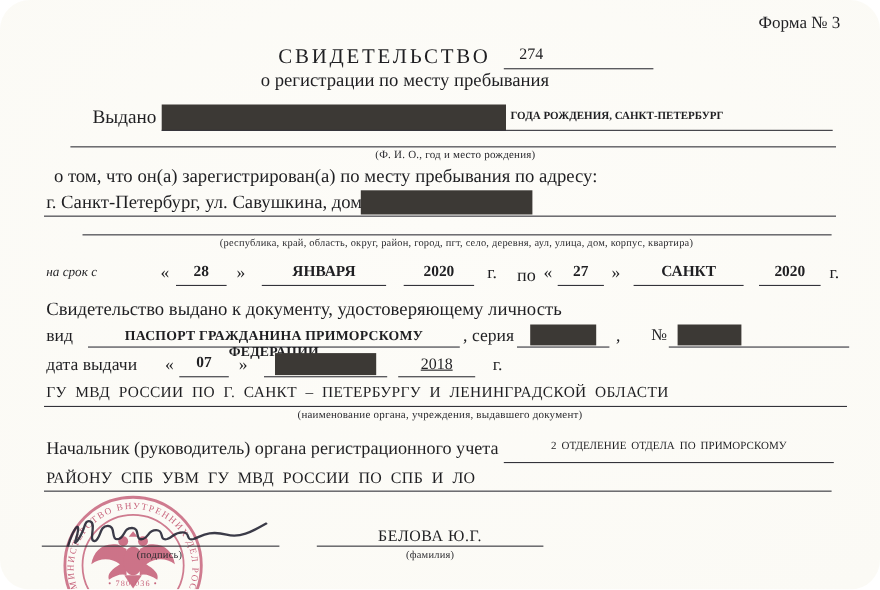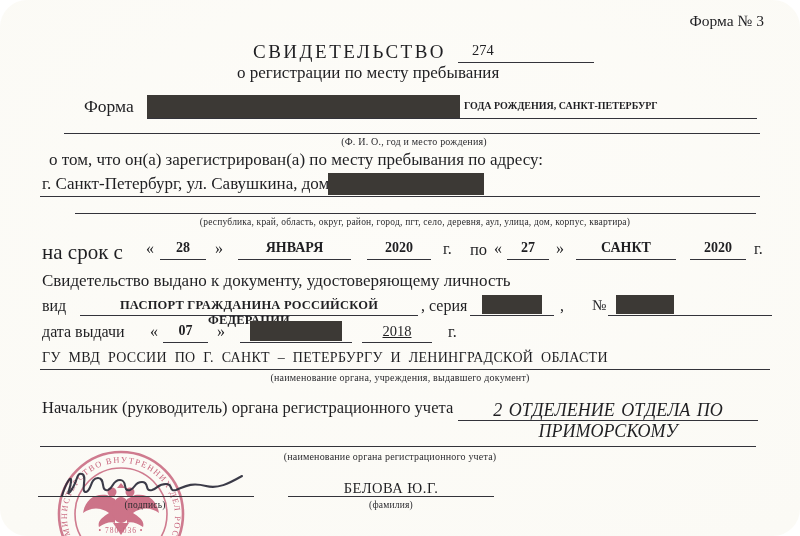--- a/index.html
+++ b/index.html
@@ -26,56 +26,56 @@
 <div class="page">
 
   <div class="abs" style="top:12px; right:36px; font-size:15.5px;">Форма № 3</div>
 
   <div class="abs" style="left:253px; top:41px; font-size:19px; letter-spacing:2.5px;">СВИДЕТЕЛЬСТВО</div>
 
   <div class="cell" style="left:458px; top:42px; width:122px; height:20px; text-align:left; padding-left:14px; font-size:14.5px;">274</div>
 
   <div class="abs" style="left:237px; top:63px; font-size:17px;">о регистрации по месту пребывания</div>
 
-  <div class="abs" style="left:84px; top:96px; font-size:17.5px;">Форма</div>
+  <div class="abs" style="left:84px; top:96px; font-size:17.5px;">Выдано</div>
   <div class="redact" style="left:147px; top:95px; width:313px; height:24px;"></div>
   <div class="abs" style="left:464px; top:100px; font-size:10px; font-weight:bold;">ГОДА РОЖДЕНИЯ, САНКТ-ПЕТЕРБУРГ</div>
   <div class="rule" style="left:147px; top:104px; width:610px; height:14px;"></div>
 
   <div class="rule" style="left:64px; top:118px; width:696px; height:15px; border-bottom-width:1.7px;"></div>
   <div class="abs cap ctr" style="left:264px; top:136px; width:300px;">(Ф. И. О., год и место рождения)</div>
 
   <div class="abs" style="left:49px; top:150px; font-size:17px;font-family:Liberation Serif, serif;">о том, что он(а) зарегистрирован(а) по месту пребывания по адресу:</div>
 
   <div class="abs" style="left:42px; top:174px; font-size:17px;">г. Санкт-Петербург, ул. Савушкина, дом</div>
   <div class="redact" style="left:328px; top:173px; width:156px; height:22px;"></div>
   <div class="rule" style="left:40px; top:182px; width:720px; height:14px;"></div>
 
   <div class="rule thin" style="left:75px; top:200px; width:681px; height:13px;"></div>
   <div class="abs cap ctr" style="left:100px; top:217px; width:630px; font-size:9.5px;">(республика, край, область, округ, район, город, пгт, село, деревня, аул, улица, дом, корпус, квартира)</div>
 
-  <div class="abs" style="left:42px; top:240px; font-size:21px;">на срок с</div>
+  <div class="abs" style="left:42px; top:240px; font-size:12px;font-style:italic;">на срок с</div>
   <div class="abs" style="left:146px; top:240px; font-size:16px;">«</div>
   <div class="cell val" style="left:160px; top:240px; width:46px; height:19px;">28</div>
   <div class="abs" style="left:215px; top:240px; font-size:16px;">»</div>
   <div class="cell val" style="left:238px; top:240px; width:113px; height:19px;">ЯНВАРЯ</div>
   <div class="cell val" style="left:367px; top:240px; width:64px; height:19px;">2020</div>
   <div class="abs" style="left:443px; top:240px; font-size:16px;">г.</div>
   <div class="abs" style="left:470px; top:240px; font-size:16.5px;">по</div>
   <div class="abs" style="left:494px; top:240px; font-size:16px;">«</div>
   <div class="cell val" style="left:507px; top:240px; width:42px; height:19px;">27</div>
   <div class="abs" style="left:556px; top:240px; font-size:16px;">»</div>
   <div class="cell val" style="left:576px; top:240px; width:100px; height:19px;">САНКТ</div>
   <div class="cell val" style="left:690px; top:240px; width:56px; height:19px;">2020</div>
   <div class="abs" style="left:754px; top:240px; font-size:16px;">г.</div>
 
   <div class="abs" style="left:42px; top:271px; font-size:17px;">Свидетельство выдано к документу, удостоверяющему личность</div>
 
   <div class="abs" style="left:42px; top:297px; font-size:16px;">вид</div>
-  <div class="cell" style="left:80px; top:298px; width:338px; height:17px; font-size:12.5px; font-weight:bold; letter-spacing:.2px;">ПАСПОРТ ГРАЖДАНИНА РОССИЙСКОЙ ФЕДЕРАЦИИ</div>
+  <div class="cell" style="left:80px; top:298px; width:338px; height:17px; font-size:12.5px; font-weight:bold; letter-spacing:.2px;">ПАСПОРТ ГРАЖДАНИНА ПРИМОРСКОМУ ФЕДЕРАЦИИ</div>
   <div class="abs" style="left:421px; top:297px; font-size:16px;">, серия</div>
   <div class="cell" style="left:470px; top:295px; width:84px; height:20px;">
     <div class="redact" style="left:12px; top:0px; width:60px; height:19px;"></div>
   </div>
   <div class="abs" style="left:560px; top:297px; font-size:16px;">,</div>
   <div class="abs" style="left:592px; top:297px; font-size:15px;">№</div>
   <div class="cell" style="left:608px; top:295px; width:164px; height:20px;">
     <div class="redact" style="left:8px; top:0px; width:58px; height:19px;"></div>
   </div>
 
@@ -87,23 +87,23 @@
     <div class="redact" style="left:10px; top:0px; width:92px; height:20px;"></div>
   </div>
   <div class="cell" style="left:362px; top:323px; width:70px; height:19px; font-size:14.5px;text-decoration:underline;">2018</div>
   <div class="abs" style="left:448px; top:323px; font-size:16px;">г.</div>
 
   <div class="abs capsline" style="left:42px; top:350px;">ГУ МВД РОССИИ ПО Г. САНКТ – ПЕТЕРБУРГУ И ЛЕНИНГРАДСКОЙ ОБЛАСТИ</div>
   <div class="rule" style="left:40px; top:356px; width:730px; height:13px;"></div>
   <div class="abs cap ctr" style="left:140px; top:372px; width:520px;">(наименование органа, учреждения, выдавшего документ)</div>
 
   <div class="abs" style="left:42px; top:398px; font-size:16.5px;">Начальник (руководитель) органа регистрационного учета</div>
-  <div class="cell" style="left:458px; top:400px; width:300px; height:20px; font-size:18px; word-spacing:2px;font-style:italic;">2 ОТДЕЛЕНИЕ ОТДЕЛА  ПО ПРИМОРСКОМУ</div>
+  <div class="cell" style="left:458px; top:400px; width:300px; height:20px; font-size:10px; word-spacing:2px;">2 ОТДЕЛЕНИЕ ОТДЕЛА  ПО ПРИМОРСКОМУ</div>
+  <div class="abs capsline" style="left:42px; top:427px; font-size:14.5px;">РАЙОНУ СПБ УВМ  ГУ  МВД РОССИИ  ПО СПБ  И  ЛО</div>
   <div class="rule" style="left:40px; top:433px; width:716px; height:13px;"></div>
-  <div class="abs cap ctr" style="left:90px; top:451px; width:600px;">(наименование органа регистрационного учета)</div>
 
   <svg class="stamp-svg" width="144" height="89" viewBox="0 0 144 89">
     <g fill="none" stroke="#c0506c">
       <circle cx="72" cy="67" r="62" stroke-width="2.6" opacity=".85"></circle>
       <circle cx="72" cy="67" r="46" stroke-width="1.6" opacity=".85"></circle>
     </g>
     <path id="ringp" d="M 22 90 A 54 54 0 1 1 122 90" fill="none"></path>
     <text font-size="8.4" fill="#c0506c" letter-spacing="1.4" font-family="Liberation Serif, serif">
       <textPath href="#ringp" startOffset="2">МИНИСТЕРСТВО ВНУТРЕННИХ ДЕЛ РОССИЙСКОЙ ФЕДЕРАЦИИ</textPath>
     </text>

